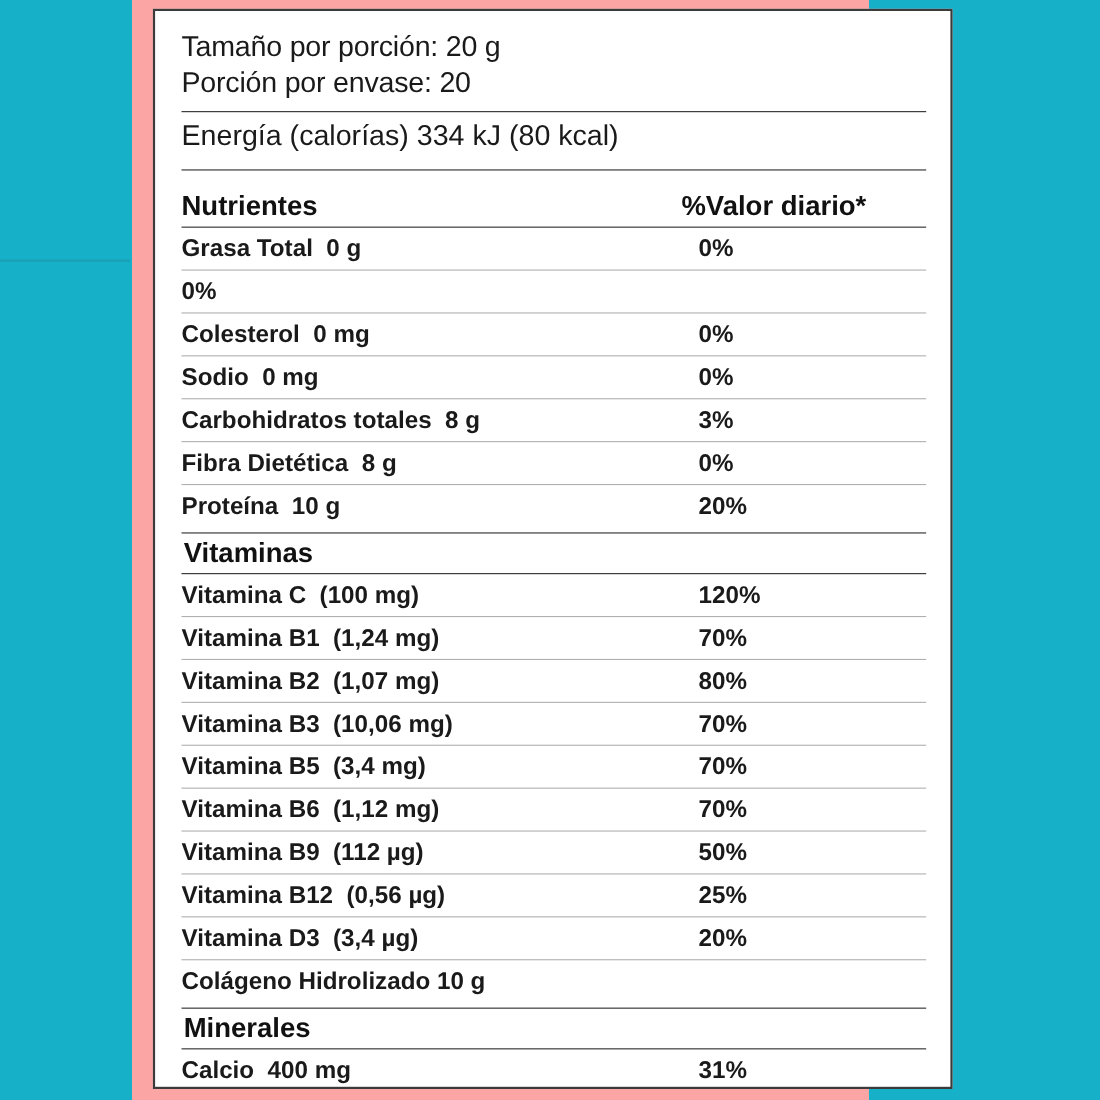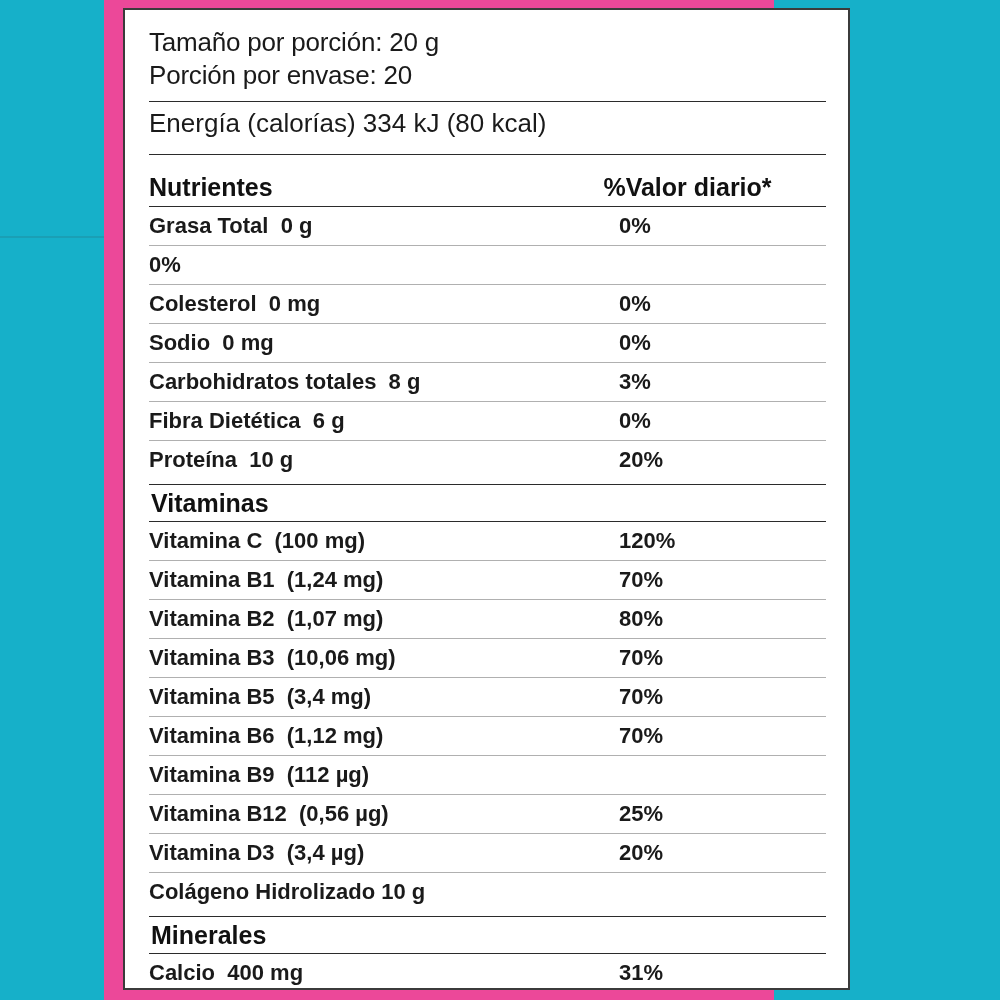--- a/index.html
+++ b/index.html
@@ -20,25 +20,25 @@
     position: absolute;
     left: 0;
     top: 236px;
     width: 118px;
     height: 2px;
     background: #1a9fb5;
   }
 
   .panel {
     position: absolute;
-    left: 104px;
+    left: 120px;
     top: 0;
     width: 670px;
     height: 1000px;
-    background: #ec4899;
+    background: #fca5a5;
     box-sizing: border-box;
   }
 
   .label-card {
     position: absolute;
     left: 19px;
     top: 8px;
     width: 727px;
     height: 982px;
     border: 2px solid #3b3b3b;
@@ -152,21 +152,21 @@
         </div>
         <div class="row">
           <div class="name">Sodio  0 mg</div>
           <div class="val">0%</div>
         </div>
         <div class="row">
           <div class="name">Carbohidratos totales  8 g</div>
           <div class="val">3%</div>
         </div>
         <div class="row">
-          <div class="name">Fibra Dietética  6 g</div>
+          <div class="name">Fibra Dietética  8 g</div>
           <div class="val">0%</div>
         </div>
         <div class="row">
           <div class="name">Proteína  10 g</div>
           <div class="val">20%</div>
         </div>
       </div>
 
       <div class="rule" style="margin-top:5px;"></div>
 
@@ -191,20 +191,21 @@
         <div class="row">
           <div class="name">Vitamina B5  (3,4 mg)</div>
           <div class="val">70%</div>
         </div>
         <div class="row">
           <div class="name">Vitamina B6  (1,12 mg)</div>
           <div class="val">70%</div>
         </div>
         <div class="row">
           <div class="name">Vitamina B9  (112 µg)</div>
+          <div class="val">50%</div>
         </div>
         <div class="row">
           <div class="name">Vitamina B12  (0,56 µg)</div>
           <div class="val">25%</div>
         </div>
         <div class="row">
           <div class="name">Vitamina D3  (3,4 µg)</div>
           <div class="val">20%</div>
         </div>
         <div class="row">

